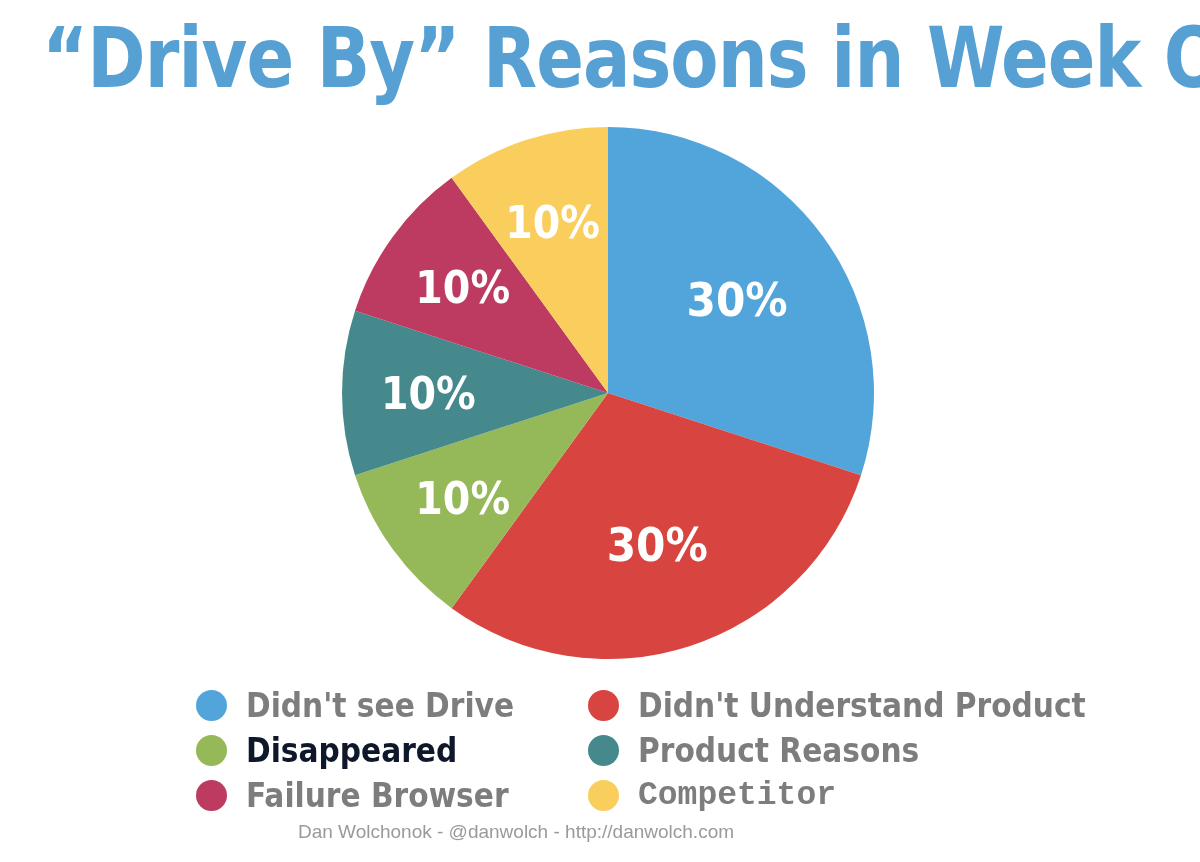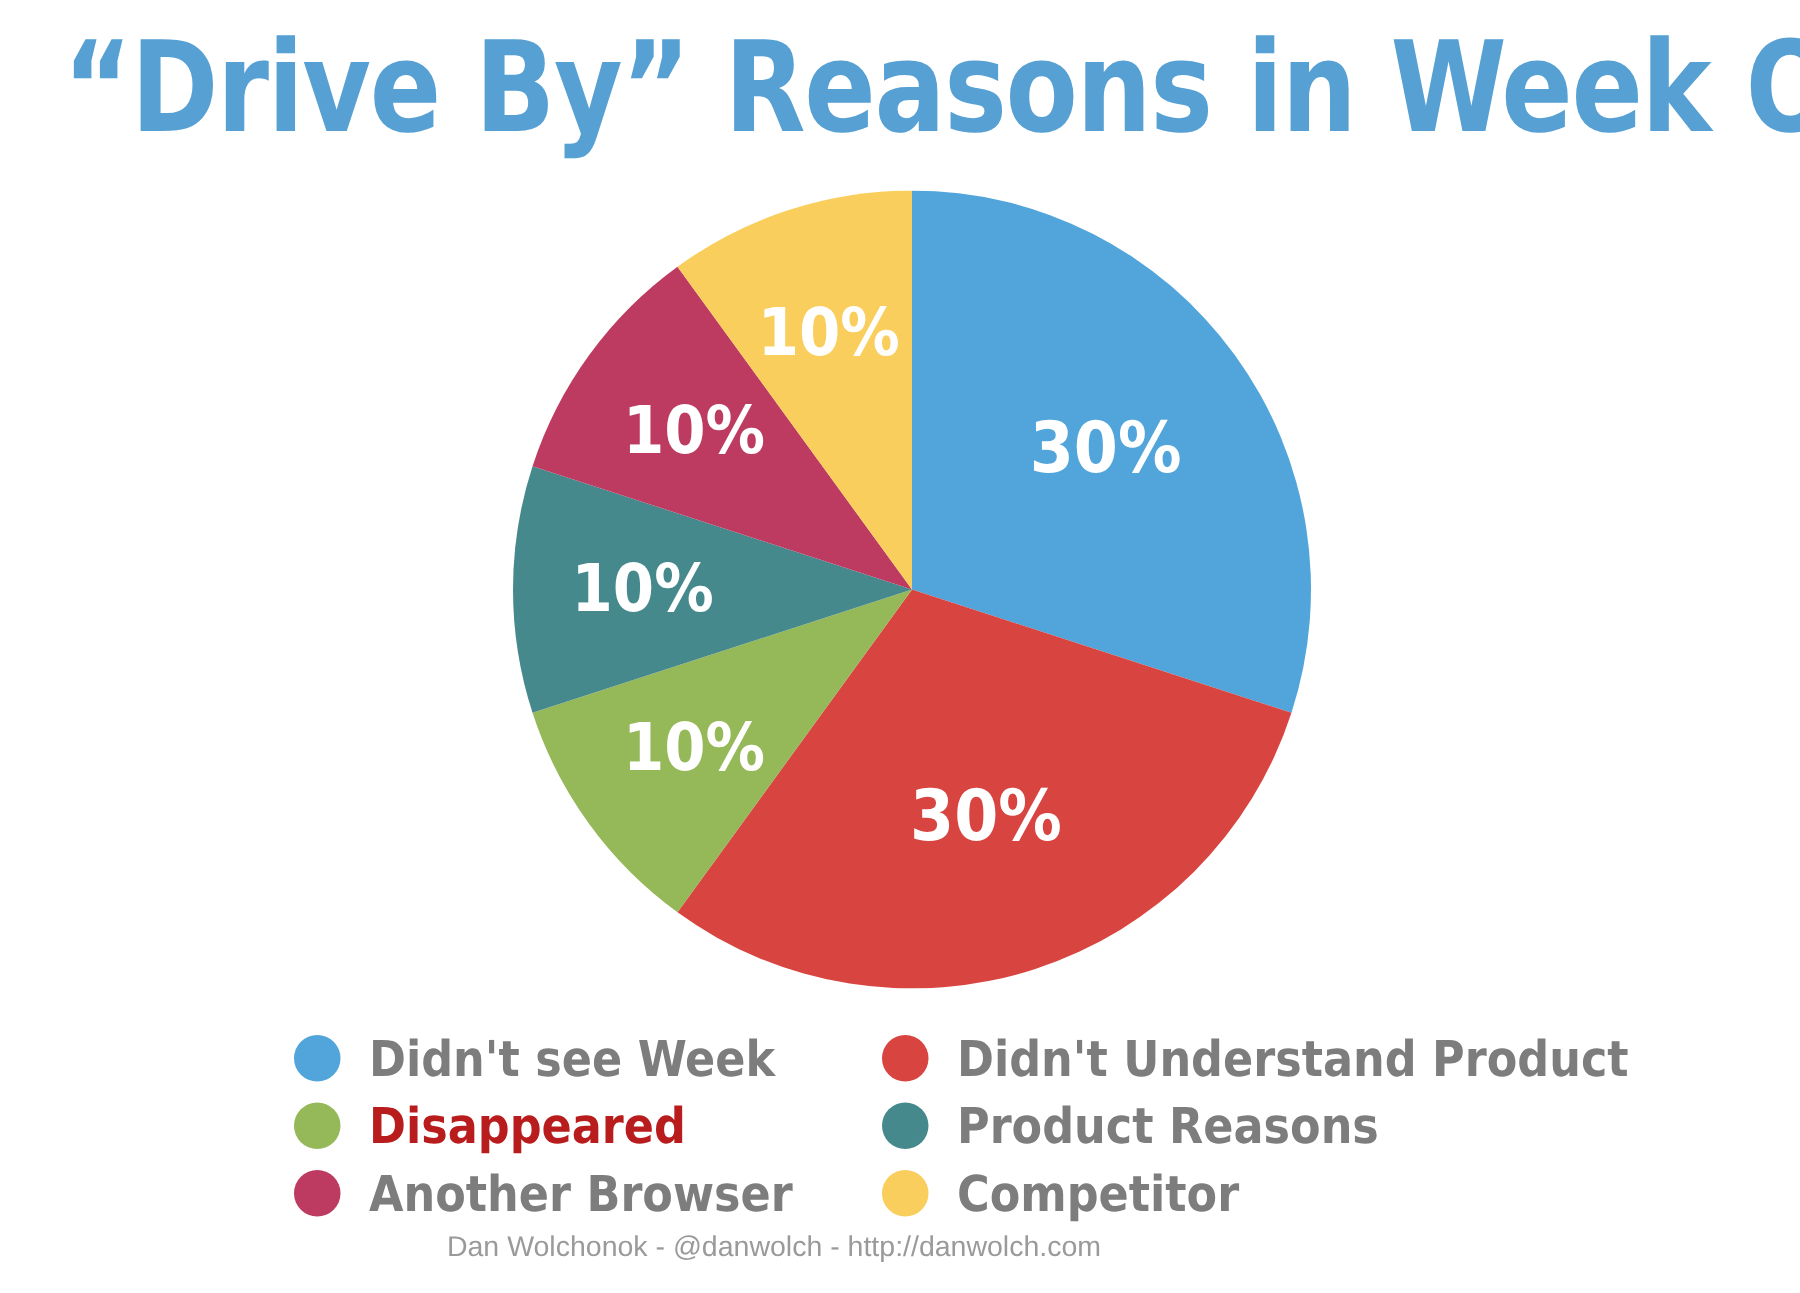--- a/index.html
+++ b/index.html
@@ -121,42 +121,42 @@
           <text x="120.7" y="160.5" class="slice-label small">10%</text>
           <text x="210.5" y="95.2" class="slice-label small">10%</text>
         </g>
     </svg>
   </div>
 
   <div id="legend">
     <div class="legend-col col-left">
       <div class="legend-item">
         <span class="legend-dot" style="background: rgb(82, 165, 219);"></span>
-        <span class="legend-label" style="color: rgb(125, 125, 125);">Didn't see Week</span>
+        <span class="legend-label" style="color: rgb(125, 125, 125);">Didn't see Drive</span>
       </div>
       <div class="legend-item">
         <span class="legend-dot" style="background: rgb(149, 184, 88);"></span>
-        <span class="legend-label" style="color: #b91c1c; text-align: center;">Disappeared</span>
+        <span class="legend-label" style="color: #0f172a; text-align: center;">Disappeared</span>
       </div>
       <div class="legend-item">
         <span class="legend-dot" style="background: rgb(189, 59, 97);"></span>
-        <span class="legend-label" style="color: rgb(125, 125, 125);">Another Browser</span>
+        <span class="legend-label" style="color: rgb(125, 125, 125);">Failure Browser</span>
       </div>
     </div>
     <div class="legend-col col-right">
       <div class="legend-item">
         <span class="legend-dot" style="background: rgb(216, 68, 63);"></span>
         <span class="legend-label" style="color: rgb(125, 125, 125);">Didn't Understand Product</span>
       </div>
       <div class="legend-item">
         <span class="legend-dot" style="background: rgb(70, 137, 140);"></span>
         <span class="legend-label" style="color: rgb(125, 125, 125);">Product Reasons</span>
       </div>
       <div class="legend-item">
         <span class="legend-dot" style="background: rgb(249, 206, 92);"></span>
-        <span class="legend-label" style="color: rgb(125, 125, 125);">Competitor</span>
+        <span class="legend-label" style="color: rgb(125, 125, 125); font-family: Liberation Mono, monospace;">Competitor</span>
       </div>
     </div>
   </div>
 
   <div id="footer-credit" style="color: rgb(154, 154, 154);">Dan Wolchonok - @danwolch - http://danwolch.com</div>
 
 </div>
 
 </body></html>

